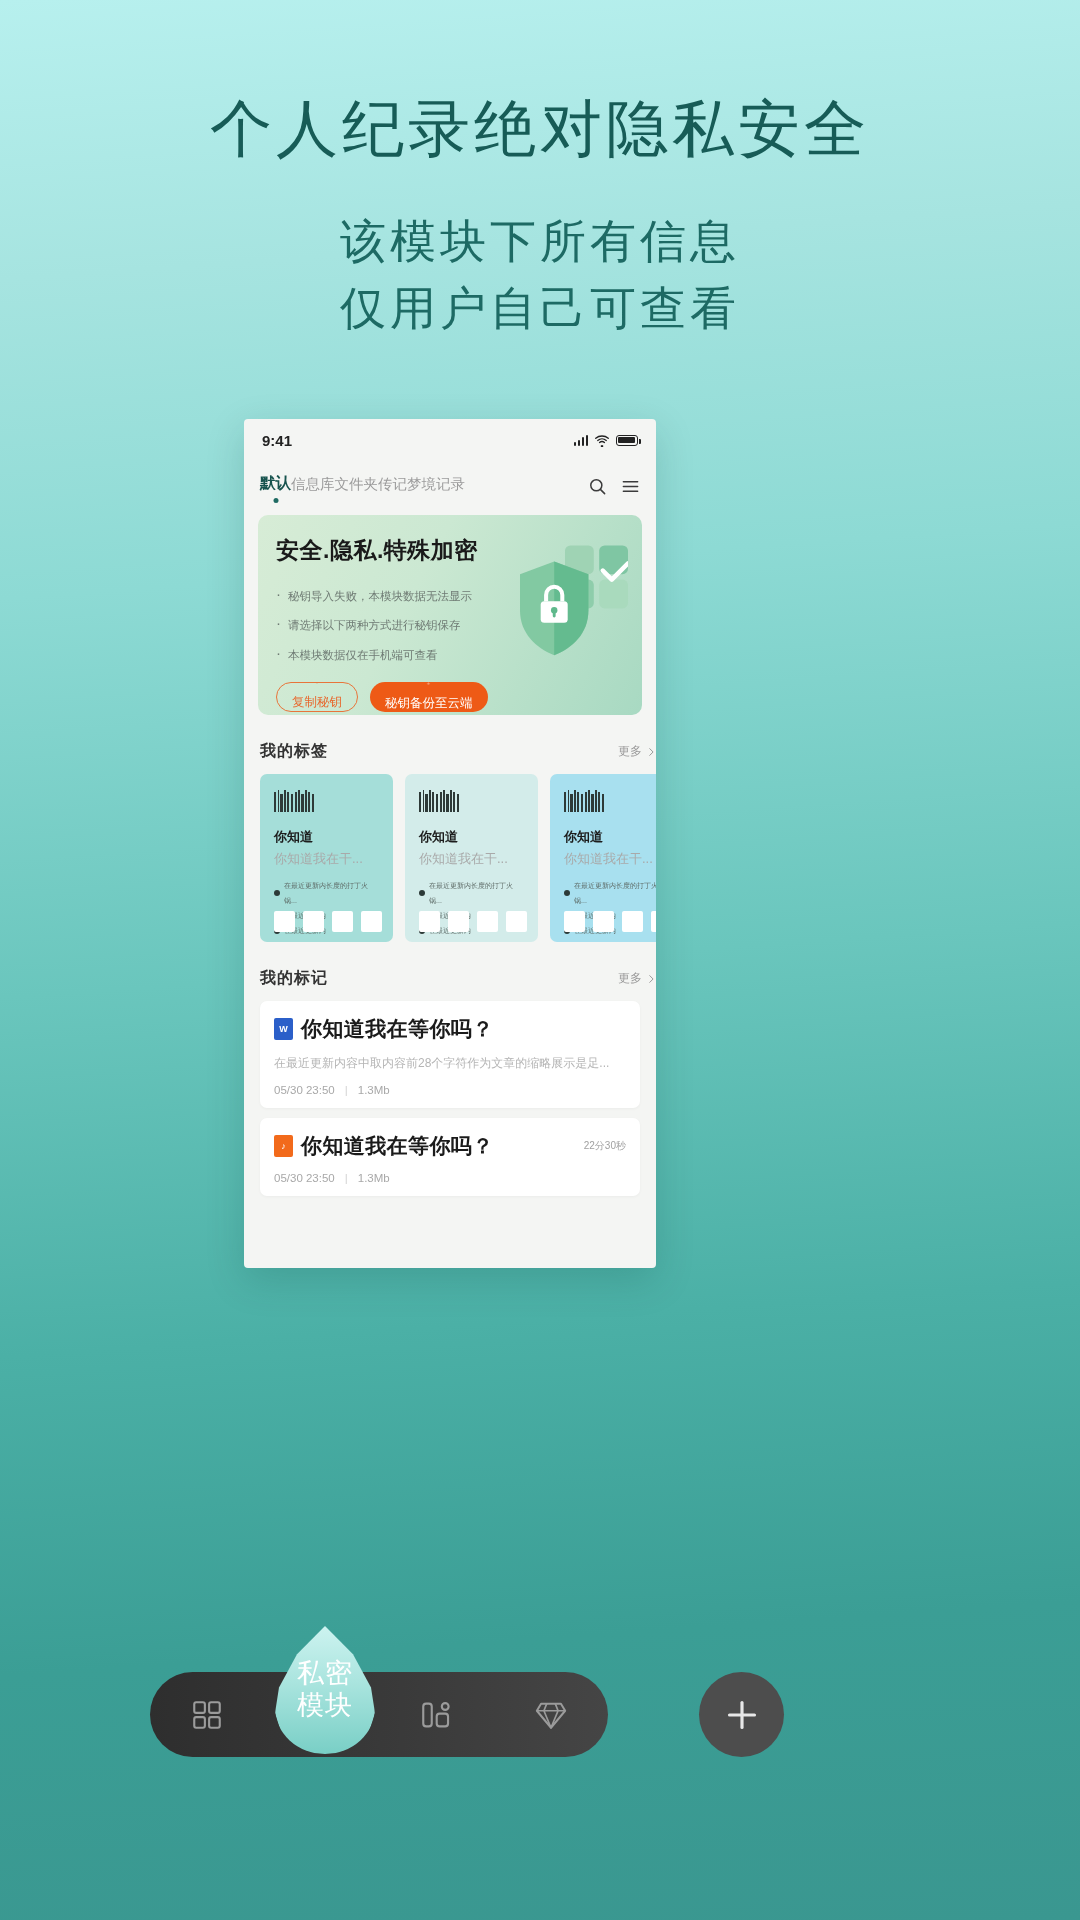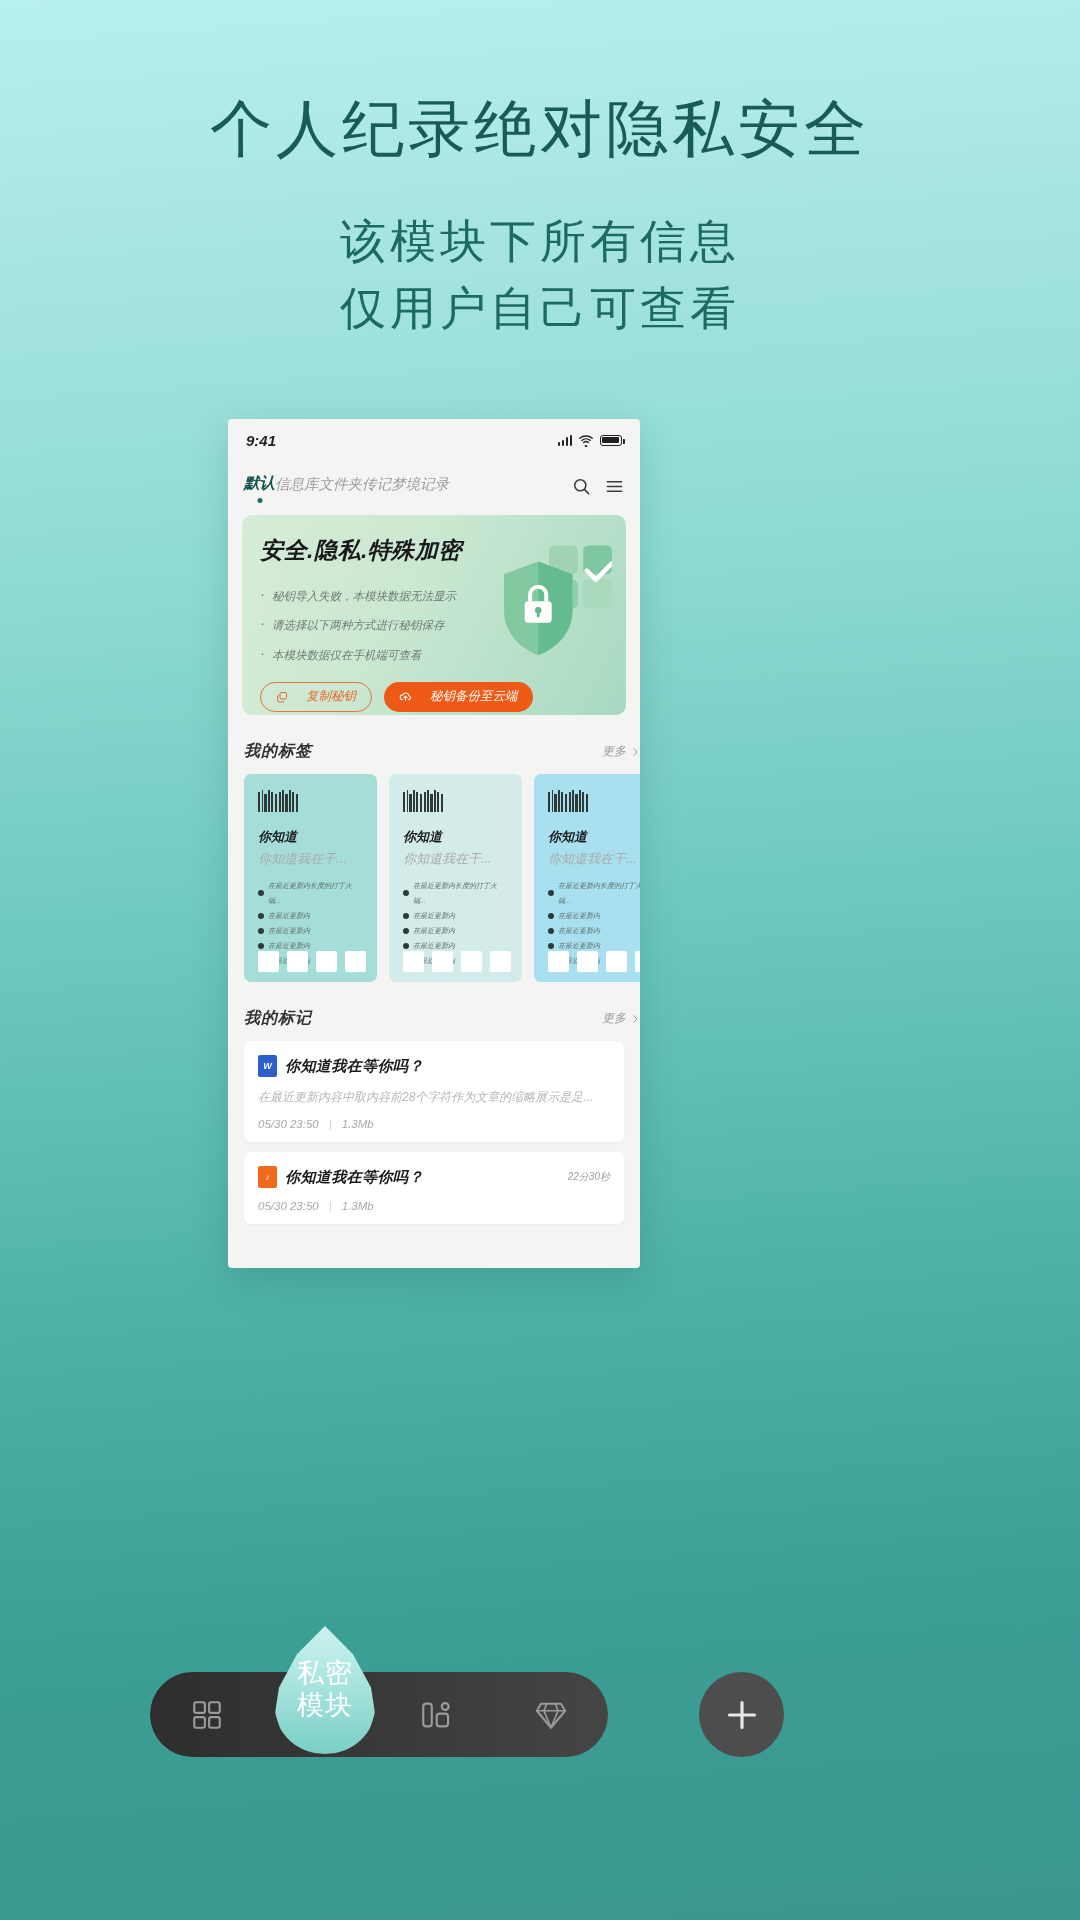--- a/index.html
+++ b/index.html
@@ -27,27 +27,26 @@
     font-size:46px;
     letter-spacing:4px;
     font-weight:300;
     line-height:1.45;
     margin-top:42px;
   }
 
   
   .phone{
     position:absolute;
-    left:228px; top:419px;
+    left:244px; top:419px;
     width:412px; height:849px;
     background:#f4f5f3;
     border-radius:4px;
     box-shadow:0 12px 38px rgba(0,60,56,.18);
     overflow:hidden;
-    font-style:italic;
   }
   .statusbar{
     height:42px;
     display:flex; align-items:center;
     justify-content:space-between;
     padding:0 18px;
     font-size:15px; color:#222;
     font-weight:600;
   }
   .sb-right{ display:flex; align-items:center; gap:6px; }
@@ -87,61 +86,61 @@
     overflow:hidden;
     padding:20px 18px 0 18px;
   }
   .gcard h3{ font-size:23px; color:#1a1a1a; font-weight:600; letter-spacing:.5px;}
   .glist{ margin-top:13px; }
   .glist div{ font-size:11.5px; color:#6f7b74; line-height:1.95; }
   .glist div::before{ content:"·"; margin-right:7px; font-size:15px; vertical-align:1px;}
   .gbtns{ display:flex; gap:12px; margin-top:15px; }
   .btn{
     height:30px; border-radius:15px; display:flex; align-items:center; justify-content:center;
-    gap:18px; font-size:12.5px; padding:0 15px; white-space:nowrap;
+    gap:10px; font-size:12.5px; padding:0 15px; white-space:nowrap;flex-direction:column;
   }
   .btn.ghost{ border:1.2px solid #e8743a; color:#e8652a; background:transparent;}
   .btn.solid{ background:#ee5a16; color:#fff; }
   .shield{
     position:absolute; right:14px; top:24px; width:108px;height:128px;
   }
 
   
   .sechead{
     display:flex; align-items:center; justify-content:space-between;
     padding:26px 0 12px 16px;
   }
   .sechead .t{ font-size:16px; color:#333; font-weight:600; letter-spacing:1px;}
   .sechead .m{ font-size:12px; color:#9a9a9a; display:flex; align-items:center; gap:4px;}
 
   
   .tagrow{ display:flex; gap:12px; padding-left:16px; }
   .tagcard{
-    width:133px; min-width:133px; height:208px; border-radius:7px;
+    width:133px; min-width:133px; height:168px; border-radius:7px;
     padding:16px 14px 0 14px; position:relative; overflow:hidden;
   }
   .tagcard .bc{ display:flex; gap:1.5px; height:22px; align-items:flex-end; margin-bottom:16px;}
   .tagcard .bc i{ display:block;width:2px;background:#2e3a38;height:20px;}
   .tagcard .bc i:nth-child(2n){height:22px;width:1.4px}
   .tagcard .bc i:nth-child(3n){height:18px;width:2.6px}
   .tg-t{ font-size:13px;font-weight:700;color:#1c1c1c; }
   .tg-s{ font-size:13px;color:#a9a9a9;margin-top:4px;}
   .tg-list{ margin-top:10px; }
   .tg-list div{ font-size:7px; color:#5d6a66; line-height:2.15; display:flex; align-items:center; gap:4px;}
   .tg-list div::before{ content:""; width:6px;height:6px;border-radius:50%;background:#2c3a38;flex:0 0 auto;}
   .tg-sq{ position:absolute; left:14px; right:6px; bottom:10px; display:flex; gap:8px;}
   .tg-sq i{ display:block;width:21px;height:21px;background:#fff;border-radius:2px;}
 
   
   .mcard{
     margin:0 16px 10px 16px; background:#fff; border-radius:7px;
     padding:14px 14px 12px 14px; box-shadow:0 1px 3px rgba(0,0,0,.04);
   }
   .mtop{ display:flex; align-items:center; gap:8px;}
-  .mtitle{ font-size:15px;font-weight:700;color:#1b1b1b;letter-spacing:.4px;}
+  .mtitle{ font-size:21px;font-weight:700;color:#1b1b1b;letter-spacing:.4px;}
   .mdur{ margin-left:auto;font-size:10px;color:#a0a0a0;}
   .mdesc{ font-size:12px;color:#b5b5b5;margin-top:12px;white-space:nowrap;overflow:hidden;text-overflow:ellipsis;}
   .mmeta{ font-size:11.5px;color:#a8a8a8;margin-top:12px;display:flex;align-items:center;gap:10px;}
   .mmeta .sep{color:#d3d3d3;}
   .fi{ width:19px;height:22px;border-radius:2px;display:flex;align-items:center;justify-content:center;
        color:#fff;font-size:9px;font-weight:700;flex:0 0 auto;position:relative;}
   .fi.w{ background:#2b5fc9; }
   .fi.a{ background:#f26a1b; }
 
   

